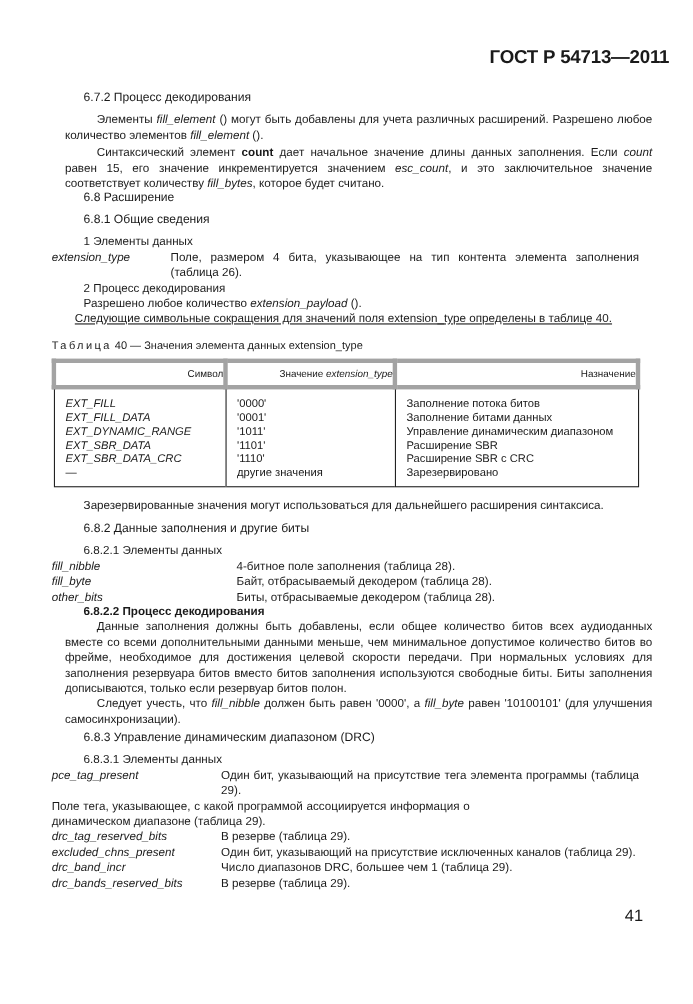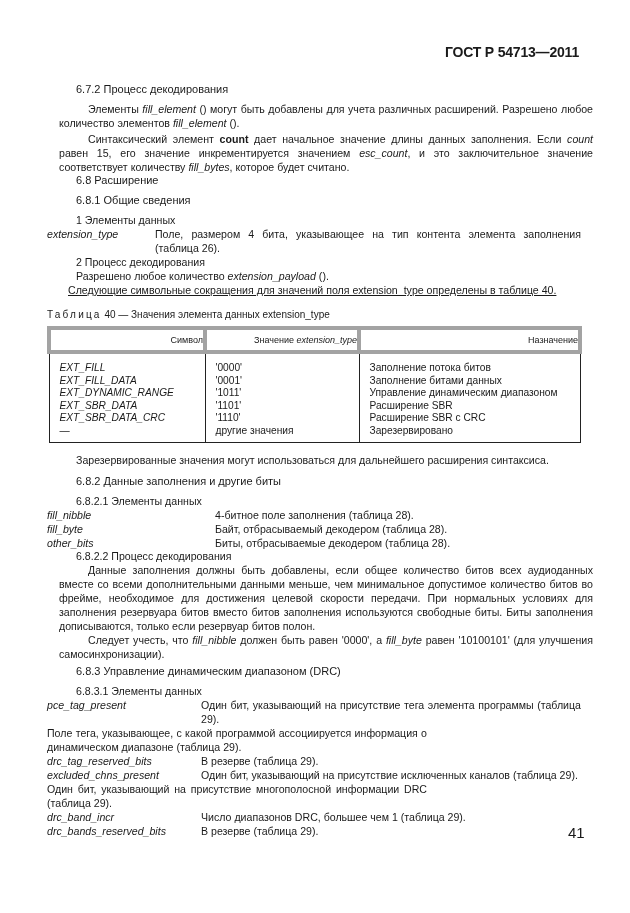--- a/index.html
+++ b/index.html
@@ -2,21 +2,21 @@
 <html><head>
 <meta charset="utf-8">
 <style>
   html, body { margin: 0; padding: 0; background: #ffffff; }
   body {
     width: 630px; height: 913px; position: relative; overflow: hidden;
     font-family: "Liberation Sans", sans-serif; color: #1a1a1a;
     font-size: 10.6px; line-height: 14px;
   }
   .abs { position: absolute; }
-  .doc-code { left: 445px; top: 45px; font-weight: bold; font-size: 14px; letter-spacing: -0.2px; }
+  .doc-code { left: 445px; top: 45px; font-weight: bold; font-size: 17px; letter-spacing: -0.2px; }
   .h { font-weight: normal; font-size: 11px; }
   .p { left: 47px; width: 534px; text-align: justify; }
   .ind { text-indent: 29px; margin-left: 12px; }
   .i { font-style: italic; }
   .b { font-weight: bold; }
   .deflist { left: 47px; width: 534px; }
   .def-row { display: flex; }
   .def-term { font-style: italic; flex: 0 0 auto; }
   .def-desc { text-align: justify; }
   table.t40 {
@@ -110,21 +110,21 @@
     </div>
   <div class="def-row">
       <span class="def-term" style="width:168px;">fill_byte</span>
       <span class="def-desc">Байт, отбрасываемый декодером (таблица 28).</span>
     </div>
   <div class="def-row">
       <span class="def-term" style="width:168px;">other_bits</span>
       <span class="def-desc">Биты, отбрасываемые декодером (таблица 28).</span>
     </div>
 </div>
-<div class="abs" style="left:76px; top:549px;">6.8.2.2 Процесс декодирования</div>
+<div class="abs" style="left:76px; top:549px;font-weight:bold;">6.8.2.2 Процесс декодирования</div>
 <div class="abs p ind" style="top:563px;">Данные заполнения должны быть добавлены, если общее количество битов всех аудиоданных вместе со всеми дополнительными данными меньше, чем минимальное допустимое количество битов во фрейме, необходимое для достижения целевой скорости передачи. При нормальных условиях для заполнения резервуара битов вместо битов заполнения используются свободные биты. Биты заполнения дописываются, только если резервуар битов полон.</div>
 <div class="abs p ind" style="top:633px;">
   <span>Следует учесть, что </span><span class="i">fill_nibble</span><span> должен быть равен '0000', а </span><span class="i">fill_byte</span><span> равен '10100101' (для улучшения самосинхронизации).</span>
 </div>
 
 <div class="abs h" style="left:76px; top:664px;">6.8.3 Управление динамическим диапазоном (DRC)</div>
 <div class="abs" style="left:76px; top:684px;">6.8.3.1 Элементы данных</div>
 <div class="abs deflist" style="top:698px;">
   <div class="def-row">
       <span class="def-term" style="width:154px;">pce_tag_present</span>
@@ -135,21 +135,20 @@
     </div>
   <div class="def-row">
       <span class="def-term" style="width:154px;">drc_tag_reserved_bits</span>
       <span class="def-desc" style="width:380px;">В резерве (таблица 29).</span>
     </div>
   <div class="def-row">
       <span class="def-term" style="width:154px;">excluded_chns_present</span>
       <span class="def-desc" style="width:380px;">Один бит, указывающий на присутствие исключенных каналов (таблица 29).</span>
     </div>
   <div class="def-row">
-      <span class="def-desc" style="width:380px;">Один бит, указывающий на присутствие многополосной информации DRC (таблица 29).</span>
     </div>
   <div class="def-row">
       <span class="def-term" style="width:154px;">drc_band_incr</span>
       <span class="def-desc" style="width:380px;">Число диапазонов DRC, большее чем 1 (таблица 29).</span>
     </div>
   <div class="def-row">
       <span class="def-term" style="width:154px;">drc_bands_reserved_bits</span>
       <span class="def-desc" style="width:380px;">В резерве (таблица 29).</span>
     </div>
 </div>

